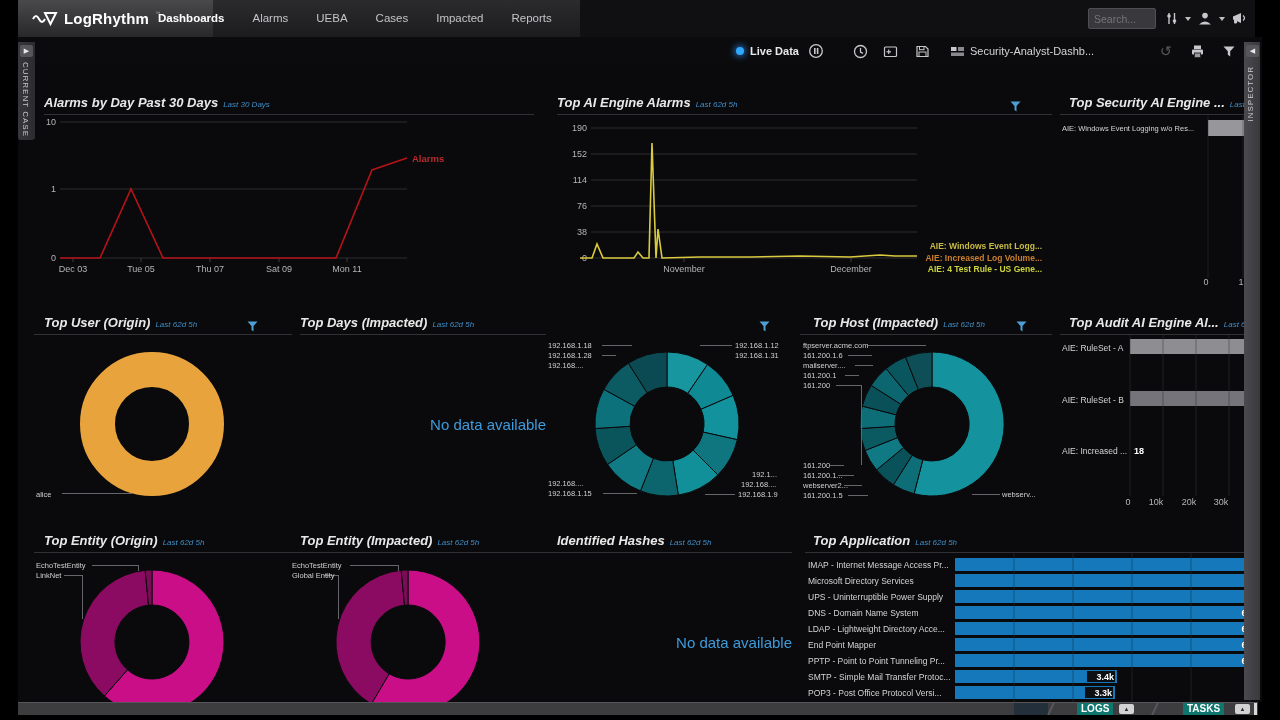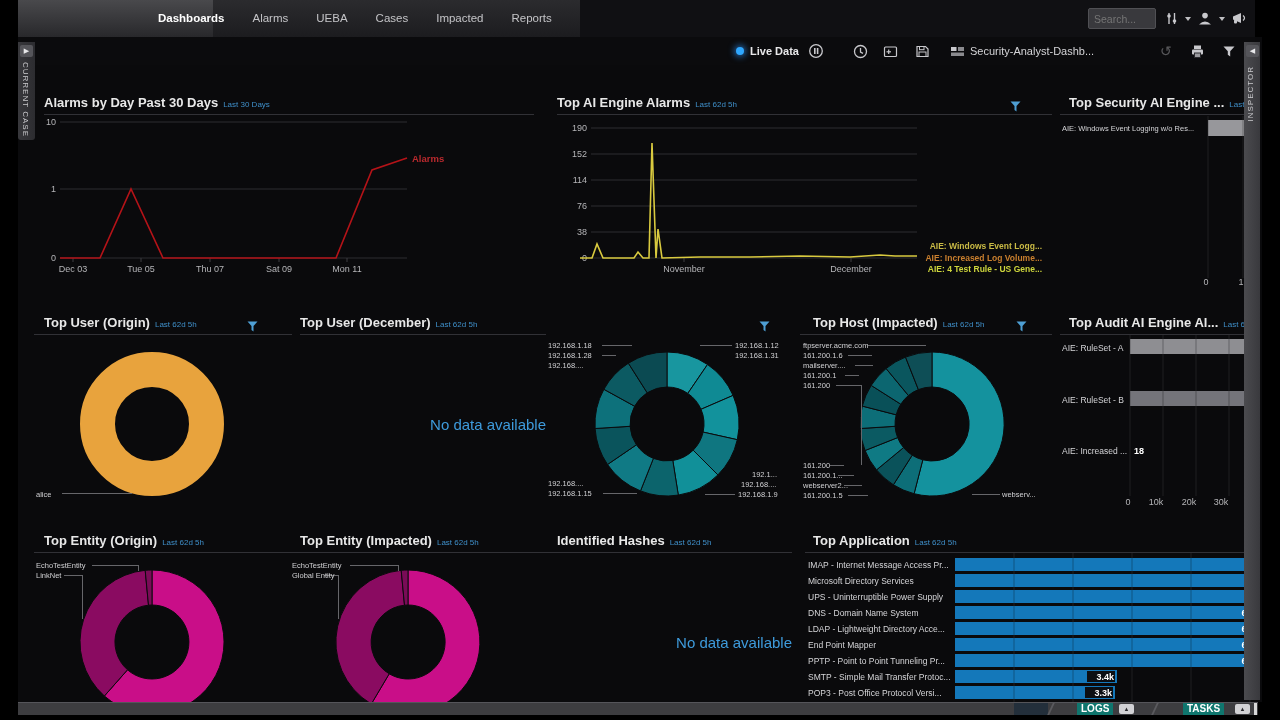--- a/index.html
+++ b/index.html
@@ -34,21 +34,21 @@
   .lstrip{position:absolute;left:18px;top:42px;width:17px;height:98px;background:linear-gradient(90deg,#38383C,#2C2C30);
           border-radius:0 0 3px 3px;z-index:6;}
   .rstrip{position:absolute;left:1244px;top:42px;width:16px;height:658px;background:linear-gradient(90deg,#4B4B4F,#39393D);z-index:6;}
   .vtext{position:absolute;left:3px;top:20px;writing-mode:vertical-rl;font-size:8px;letter-spacing:1px;color:#C9C9CC;}
   .vtext.flip{transform:rotate(180deg);left:2px;top:24px;}
   .strip-btn{position:absolute;left:2px;top:3px;width:13px;height:12px;background:#55555A;border-radius:2px;
           color:#E8E8EA;font-size:7px;line-height:12px;text-align:center;cursor:pointer;}
   
   .panel{position:absolute;overflow:hidden;}
   .phead{position:absolute;left:0;right:0;top:0;height:22px;line-height:20px;border-bottom:1px solid #313136;
-         white-space:nowrap;overflow:hidden;z-index:2;}
+         white-space:nowrap;overflow:hidden;z-index:2;font-style:italic;}
   .ptitle{font-size:13px;font-weight:700;color:#E8E8E8;}
   .psub{font-size:8px;color:#3F8FC9;margin-left:5px;}
   .pbody{position:absolute;inset:0;}
   .pbody svg{position:absolute;left:0;top:0;}
   .nodata{position:absolute;left:0;right:0;text-align:right;color:#3E9BDC;font-size:15px;}
   .funnel{position:absolute;top:7px;z-index:3;cursor:pointer;}
   svg text{font-family:"Liberation Sans",sans-serif;}
   .ax{font-size:9px;fill:#B5B5B8;}
   .dlabel{font-size:7.5px;fill:#D0D0D3;}
   .blabel{fill:#D5D5D8;}
@@ -68,20 +68,28 @@
 </style>
 </head>
 <body>
 
 <div id="app">
   <div class="content"></div>
 
   <div class="nav">
     <div class="nav-left"></div>
     <div class="nav-dark"></div>
+    <div class="brand">
+      <svg width="26" height="17" viewBox="0 0 26 17">
+        <path d="M1 9 Q4 3 7 9 Q10 15 13 9" stroke="#FFF" stroke-width="2" fill="none"></path>
+        <path d="M13 3 L24 3 L18.5 14 Z" stroke="#FFF" stroke-width="2" fill="none"></path>
+      </svg>
+      <span class="brand-text">LogRhythm</span>
+      <span class="brand-mark">™</span>
+    </div>
     <div class="tabs">
         <div class="tab active">Dashboards</div>
         <div class="tab">Alarms</div>
         <div class="tab">UEBA</div>
         <div class="tab">Cases</div>
         <div class="tab">Impacted</div>
         <div class="tab">Reports</div>
       </div>
     <div class="search">
       <input placeholder="Search..." style="">
@@ -252,21 +260,21 @@
           <circle cx="118" cy="112" r="54.5" fill="none" stroke="#E8A33D" stroke-width="35"></circle>
           <rect x="28" y="181" width="70" height="1" fill="#66666A"></rect>
           <text x="2" y="185" class="dlabel">alice</text>
         </svg>
       </div>
   <div class="funnel" style="left: 212px;"><svg width="13" height="13" viewBox="0 0 13 13">
           <path d="M1.5 1.5 H11.5 L7.5 6 V11.5 L5.5 10 V6 Z" fill="#4E9FD4"></path>
         </svg></div>
     </div>
   <div class="panel" style="left:300px;top:312px;width:246px;height:196px">
-    <div class="phead"><span class="ptitle">Top User (December)</span><span class="psub">Last 62d 5h</span></div>
+    <div class="phead"><span class="ptitle">Top Days (Impacted)</span><span class="psub">Last 62d 5h</span></div>
     <div class="pbody">
         <div class="nodata" style="top: 104px;">No data available</div>
       </div>
   </div>
   <div class="panel" style="left:545px;top:312px;width:247px;height:196px">
     <div class="pbody">
         <svg width="247" height="196">
           <path d="M122.0,40.0 A72,72 0 0 1 162.5,52.5 L142.8,81.4 A37,37 0 0 0 122.0,75.0 Z" fill="#18969F" stroke="#0A0A0C" stroke-width="1"></path>
           <path d="M162.5,52.5 A72,72 0 0 1 188.1,83.4 L156.0,97.3 A37,37 0 0 0 142.8,81.4 Z" fill="#0F8A94" stroke="#0A0A0C" stroke-width="1"></path>
           <path d="M188.1,83.4 A72,72 0 0 1 192.3,127.7 L158.1,120.1 A37,37 0 0 0 156.0,97.3 Z" fill="#12929C" stroke="#0A0A0C" stroke-width="1"></path>

